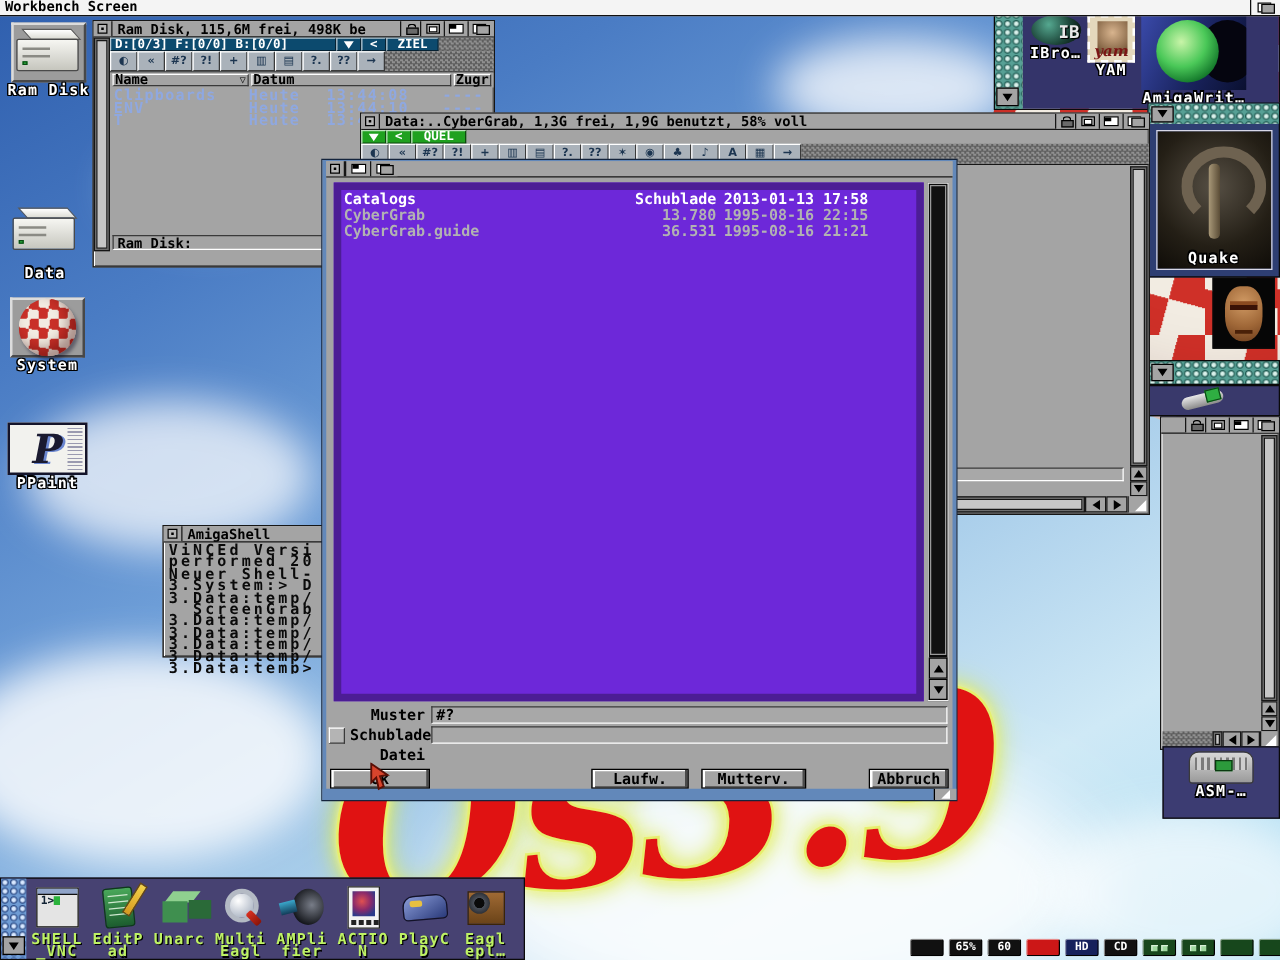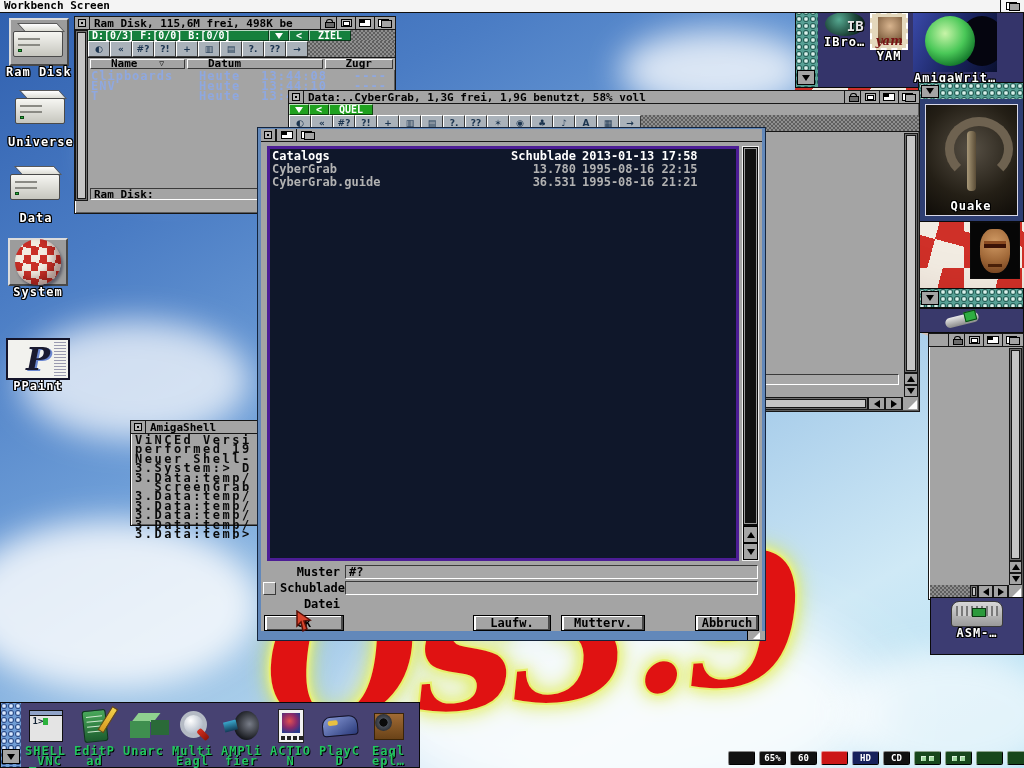--- a/index.html
+++ b/index.html
@@ -60,32 +60,32 @@
 .drv .topp{position:absolute;left:8px;top:2px;width:40px;height:9px;background:linear-gradient(#fff,#dcdcd4);border:1px solid #5a5a5a;transform:skewX(42deg)}
 .drv .slot{position:absolute;left:5px;top:17px;width:22px;height:2px;background:#8a8a84;box-shadow:0 6px 0 #8a8a84}
 .drv .led{position:absolute;left:5px;top:28px;width:4px;height:3px;background:#2bb23c;border:1px solid #0a4a14}
 .ballicon{width:46px;height:46px;border-radius:50%;background:repeating-conic-gradient(from 10deg,#c93028 0 25%,#f2ece2 0 50%);background-size:16px 16px;box-shadow:inset -6px -6px 10px rgba(60,0,0,.4),2px 3px 3px rgba(0,0,30,.4)}
 .ppl{width:64px;height:42px;background:#f2f2ee;border:2px solid #14142a;display:flex;align-items:center;justify-content:center;
  font-family:"DejaVu Serif",serif;font-style:italic;font-size:32px;line-height:1;color:#1a1a30;text-shadow:2px 1px 0 #6a86d0;position:relative;overflow:hidden}
 .ppl::after{content:"";position:absolute;right:2px;top:2px;bottom:2px;width:12px;background:repeating-linear-gradient(#9a9ab0 0 1px,#f2f2ee 1px 3px)}
 
 .statbar{height:11px;display:flex;align-items:stretch;color:#fff;font-size:10px;line-height:10px}
 .statbar .seg{padding:0 3px;border-top:1px solid rgba(255,255,255,.7);border-left:1px solid rgba(255,255,255,.7);border-right:1px solid rgba(0,0,0,.55);border-bottom:1px solid rgba(0,0,0,.55);display:flex;align-items:center;justify-content:center;white-space:nowrap}
-.red{background:#15803d}.grn{background:#1fa11f}
+.red{background:#0c4a6e}.grn{background:#1fa11f}
 .tray{display:flex;align-items:stretch;height:17px;border-bottom:1px solid #161616;background:#a4a4a4}
 .tbtn{width:22px;display:flex;align-items:center;justify-content:center;font-size:9px;line-height:9px;color:#1c3550;background:#aab2ba;border-top:1px solid #fff;border-left:1px solid #fff;border-right:1px solid #3a3a3a;border-bottom:1px solid #3a3a3a;overflow:hidden;font-family:"DejaVu Sans",sans-serif}
 .hdr{display:flex;height:12px;gap:2px;padding:1px 2px;background:#a4a4a4}
-.hcell{font-size:11px;line-height:10px;padding:0 20px;color:#000;background:#a4a4a4;display:flex;justify-content:space-between;align-items:center}
+.hcell{font-size:11px;line-height:10px;padding:0 1px;color:#000;background:#a4a4a4;display:flex;justify-content:space-between;align-items:center}
 .rrow{display:grid;grid-template-columns:108px 50px 78px 1fr;height:10px;font-size:12px;line-height:10px;color:#8fa8e0;letter-spacing:1px;padding-left:3px;white-space:nowrap}
 .rrow .rt{text-align:right}
 .foot{height:12px;margin:1px 2px;background:#a4a4a4;font-size:11px;line-height:11px;padding:0 3px;color:#000}
 
 #dialog{position:absolute;left:258px;top:128px;width:507px;height:512px;z-index:6;background:#a4a4a4;border:3px solid #6288ba;border-top-width:1px;box-shadow:0 0 0 1px #14243c}
 #dialog .tbar{border-bottom:1px solid #161616}
-.dlist{position:absolute;left:6px;top:17px;width:472px;height:415px;background:#0f172a;border:3px solid #4c1d95;overflow:hidden;padding:1px 2px}
+.dlist{position:absolute;left:6px;top:17px;width:472px;height:415px;background:#6d28d9;border:6px solid #4c1d95;overflow:hidden;padding:1px 2px}
 .drow{display:grid;grid-template-columns:1fr 92px 152px;font-size:12px;line-height:13px;color:#b2b2b2;white-space:nowrap}
 .drow .sz{text-align:right;padding-right:6px}
 .drow.sel{color:#fff}
 .dvscr{position:absolute;left:481px;top:17px;width:17px;height:415px;background:#0a0a0a;border:1px solid #efefef;}
 .dvscr .th{position:absolute;left:1px;right:1px;top:1px;bottom:36px;border:1px solid #9a9a9a;background:#111}
 .dvscr .ar{position:absolute;left:0;right:0;height:17px;background:#a4a4a4;border:1px solid #000;display:flex;align-items:center;justify-content:center}
 .frow{position:absolute;left:2px;right:4px;height:14px;display:flex;align-items:center}
 .flab{width:82px;text-align:right;font-size:12px;color:#000;padding-right:5px;white-space:nowrap}
 .dfield{flex:1;height:14px;background:#a8a8a8;border-top:1px solid #3a3a3a;border-left:1px solid #3a3a3a;border-right:1px solid #fff;border-bottom:1px solid #fff;font-size:12px;line-height:12px;color:#000;padding:0 3px;white-space:nowrap;overflow:hidden}
 .cursorblk{display:inline-block;width:7px;height:10px;background:#4a4a4a;vertical-align:-1px}
@@ -136,21 +136,21 @@
 .asmicn{width:52px;height:26px;background:linear-gradient(#d8d8d8,#9a9a9a);border-radius:8px 8px 3px 3px;border:1px solid #3a3a3a;position:relative}
 .asmicn::before{content:"";position:absolute;left:4px;top:4px;right:4px;height:10px;background:repeating-linear-gradient(90deg,#7a7a7a 0 2px,#cfcfcf 2px 5px)}
 .asmicn::after{content:"";position:absolute;left:20px;top:6px;width:12px;height:7px;background:#2c9a3c;border:1px solid #0a3a10}
 
 #dock{left:0;top:702px;width:420px;height:66px;background:#474272;display:flex}
 #dock .strip{width:20px;position:relative}
 #dock .strip .vbtn{position:absolute;left:1px;bottom:3px}
 #dock .items{flex:1;display:flex;padding-top:3px}
 .ditem{width:49px;display:flex;flex-direction:column;align-items:center}
 .dico{height:40px;display:flex;align-items:center;justify-content:center}
-.dlab{font-size:12px;line-height:10px;color:#22c55e;text-align:center;letter-spacing:1px;text-shadow:1px 1px 0 #000}
+.dlab{font-size:12px;line-height:10px;color:#bef264;text-align:center;letter-spacing:1px;text-shadow:1px 1px 0 #000}
 .ic-shell{width:34px;height:32px;background:#e4e4e4;border:1px solid #101010;position:relative;padding:6px 0 0 3px;font-size:9px;line-height:9px;color:#123}
 .ic-shell::before{content:"";position:absolute;left:0;top:0;right:0;height:4px;background:#8fa3c8;border-bottom:1px solid #101010}
 .ic-shell .cur{display:inline-block;width:5px;height:7px;background:#2bb23c;vertical-align:-1px}
 .ic-edit{width:24px;height:32px;background:linear-gradient(#49a85a,#1c5c2e);border:1px solid #0c3a18;border-radius:3px;transform:rotate(-6deg);position:relative}
 .ic-edit::before{content:"";position:absolute;left:3px;top:5px;right:3px;height:1px;background:#cfe8cf;box-shadow:0 5px 0 #cfe8cf,0 10px 0 #cfe8cf,0 15px 0 #cfe8cf}
 .ic-edit::after{content:"";position:absolute;right:-6px;top:-4px;width:5px;height:26px;background:linear-gradient(#f2d24a,#d89a20);border:1px solid #6a4a10;transform:rotate(38deg)}
 .ic-cube{width:30px;height:28px;position:relative}
 .ic-cube::before{content:"";position:absolute;left:6px;top:1px;width:22px;height:9px;background:#8fd08f;transform:skewX(-38deg)}
 .ic-cube::after{content:"";position:absolute;left:1px;top:9px;width:20px;height:17px;background:#3f8f4f;box-shadow:20px -2px 0 -1px #2a6a38}
 .ic-mag{width:32px;height:32px;position:relative}
@@ -200,29 +200,20 @@
     <div class="plate">
         <div class="drv">
           <div class="topp"></div>
           <div class="bodyp"></div>
           <div class="slot"></div>
           <div class="led"></div>
         </div>
       </div>
     <div class="wlab">Ram Disk</div>
   </div>
-  <div class="dicon" style="left:8px;top:88px">
-    <div class="drv" style="margin-bottom:6px">
-        <div class="topp"></div>
-        <div class="bodyp"></div>
-        <div class="slot"></div>
-        <div class="led"></div>
-      </div>
-    <div class="wlab">Universe</div>
-  </div>
   <div class="dicon" style="left:8px;top:238px">
     <div class="plate">
         <div class="ballicon"></div>
       </div>
     <div class="wlab">System</div>
   </div>
   <div class="dicon" style="left:10px;top:164px">
     <div class="drv" style="margin-bottom:6px">
         <div class="topp"></div>
         <div class="bodyp"></div>
@@ -431,21 +422,21 @@
   </div>
 
   <div class="win" id="shell">
     <div class="tbar">
       <div class="gad gadL" style="width:15px">
           <span class="icn-close"></span>
         </div>
       <div class="ttxt">AmigaShell</div>
     </div>
     <div class="lines"><span>ViNCEd Versi</span>
-<span>performed 19</span>
+<span>performed 20</span>
 <span>Neuer Shell-</span>
 <span>3.System:&gt; D</span>
 <span>3.Data:temp/</span>
 <span>  ScreenGrab</span>
 <span>3.Data:temp/</span>
 <span>3.Data:temp/</span>
 <span>3.Data:temp/</span>
 <span>3.Data:temp/</span>
 <span>3.Data:temp&gt;</span></div>
   </div>

